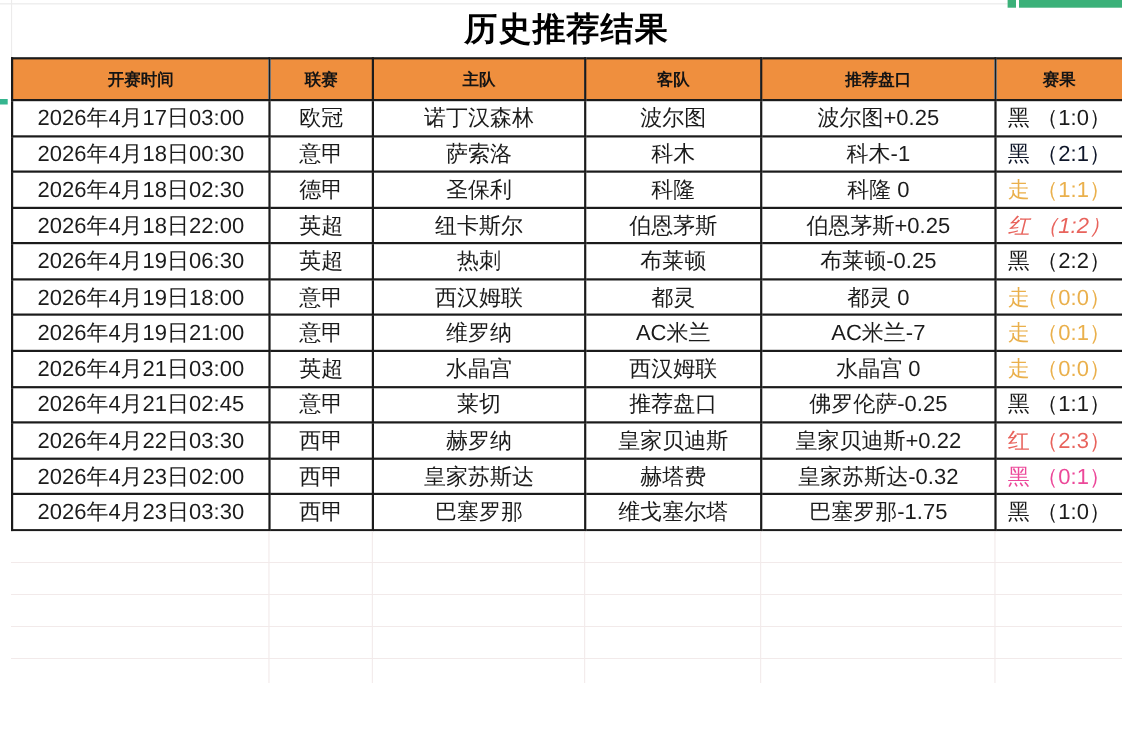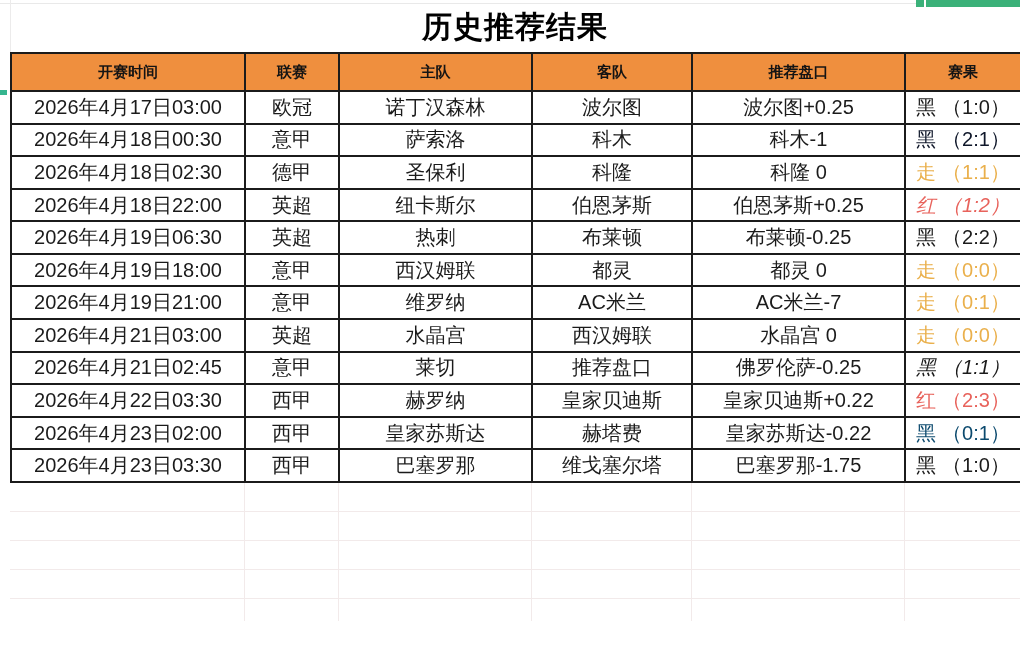--- a/index.html
+++ b/index.html
@@ -132,37 +132,37 @@
           <td>西汉姆联</td>
           <td>水晶宫 0</td>
           <td style="color: rgb(234, 176, 76);"><span>走</span><span class="score-gap">（0:0）</span></td>
         </tr>
         <tr>
           <td>2026年4月21日02:45</td>
           <td>意甲</td>
           <td>莱切</td>
           <td>推荐盘口</td>
           <td>佛罗伦萨-0.25</td>
-          <td style="color: rgb(27, 27, 27); font-style: italic;"><span>黑</span><span class="score-gap">（1:1）</span></td>
+          <td style="color: rgb(27, 27, 27);"><span>黑</span><span class="score-gap">（1:1）</span></td>
         </tr>
         <tr>
           <td>2026年4月22日03:30</td>
           <td>西甲</td>
           <td>赫罗纳</td>
           <td>皇家贝迪斯</td>
           <td>皇家贝迪斯+0.22</td>
           <td style="color: rgb(232, 99, 92); border-radius: 13px;"><span>红</span><span class="score-gap">（2:3）</span></td>
         </tr>
         <tr>
           <td>2026年4月23日02:00</td>
           <td>西甲</td>
           <td>皇家苏斯达</td>
           <td>赫塔费</td>
-          <td>皇家苏斯达-0.22</td>
-          <td style="color: #0c4a6e;"><span>黑</span><span class="score-gap">（0:1）</span></td>
+          <td>皇家苏斯达-0.32</td>
+          <td style="color: #ec4899;"><span>黑</span><span class="score-gap">（0:1）</span></td>
         </tr>
         <tr>
           <td>2026年4月23日03:30</td>
           <td>西甲</td>
           <td>巴塞罗那</td>
           <td>维戈塞尔塔</td>
           <td>巴塞罗那-1.75</td>
           <td style="color: rgb(27, 27, 27);"><span>黑</span><span class="score-gap">（1:0）</span></td>
         </tr>
       </tbody>

